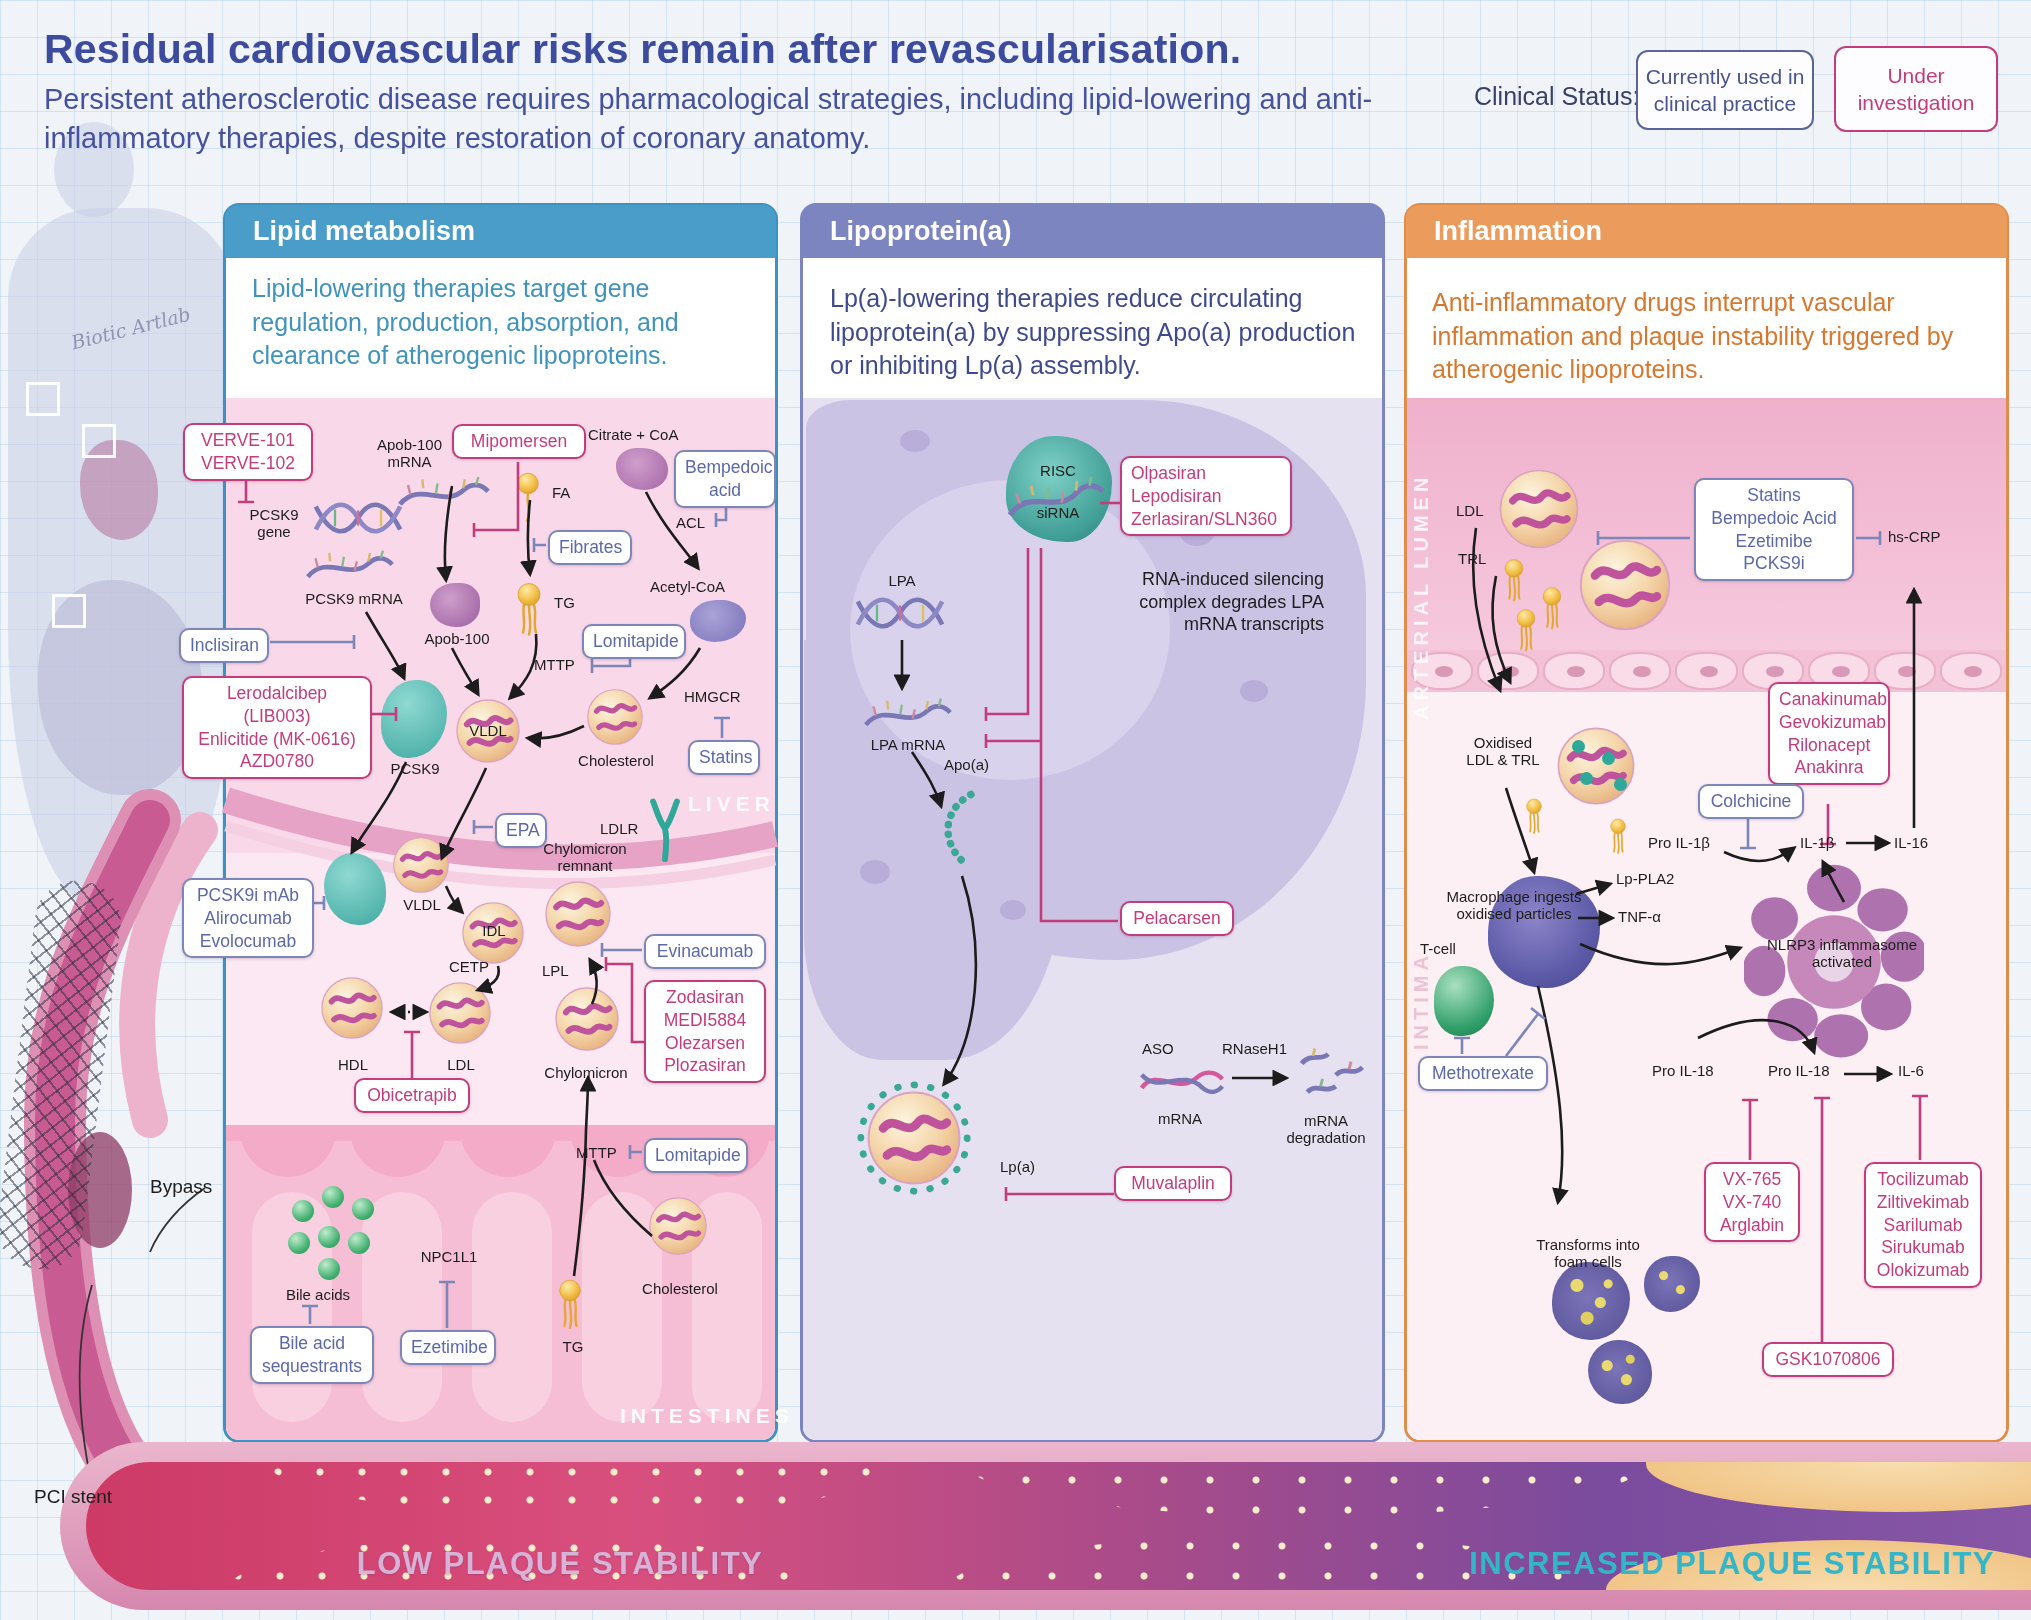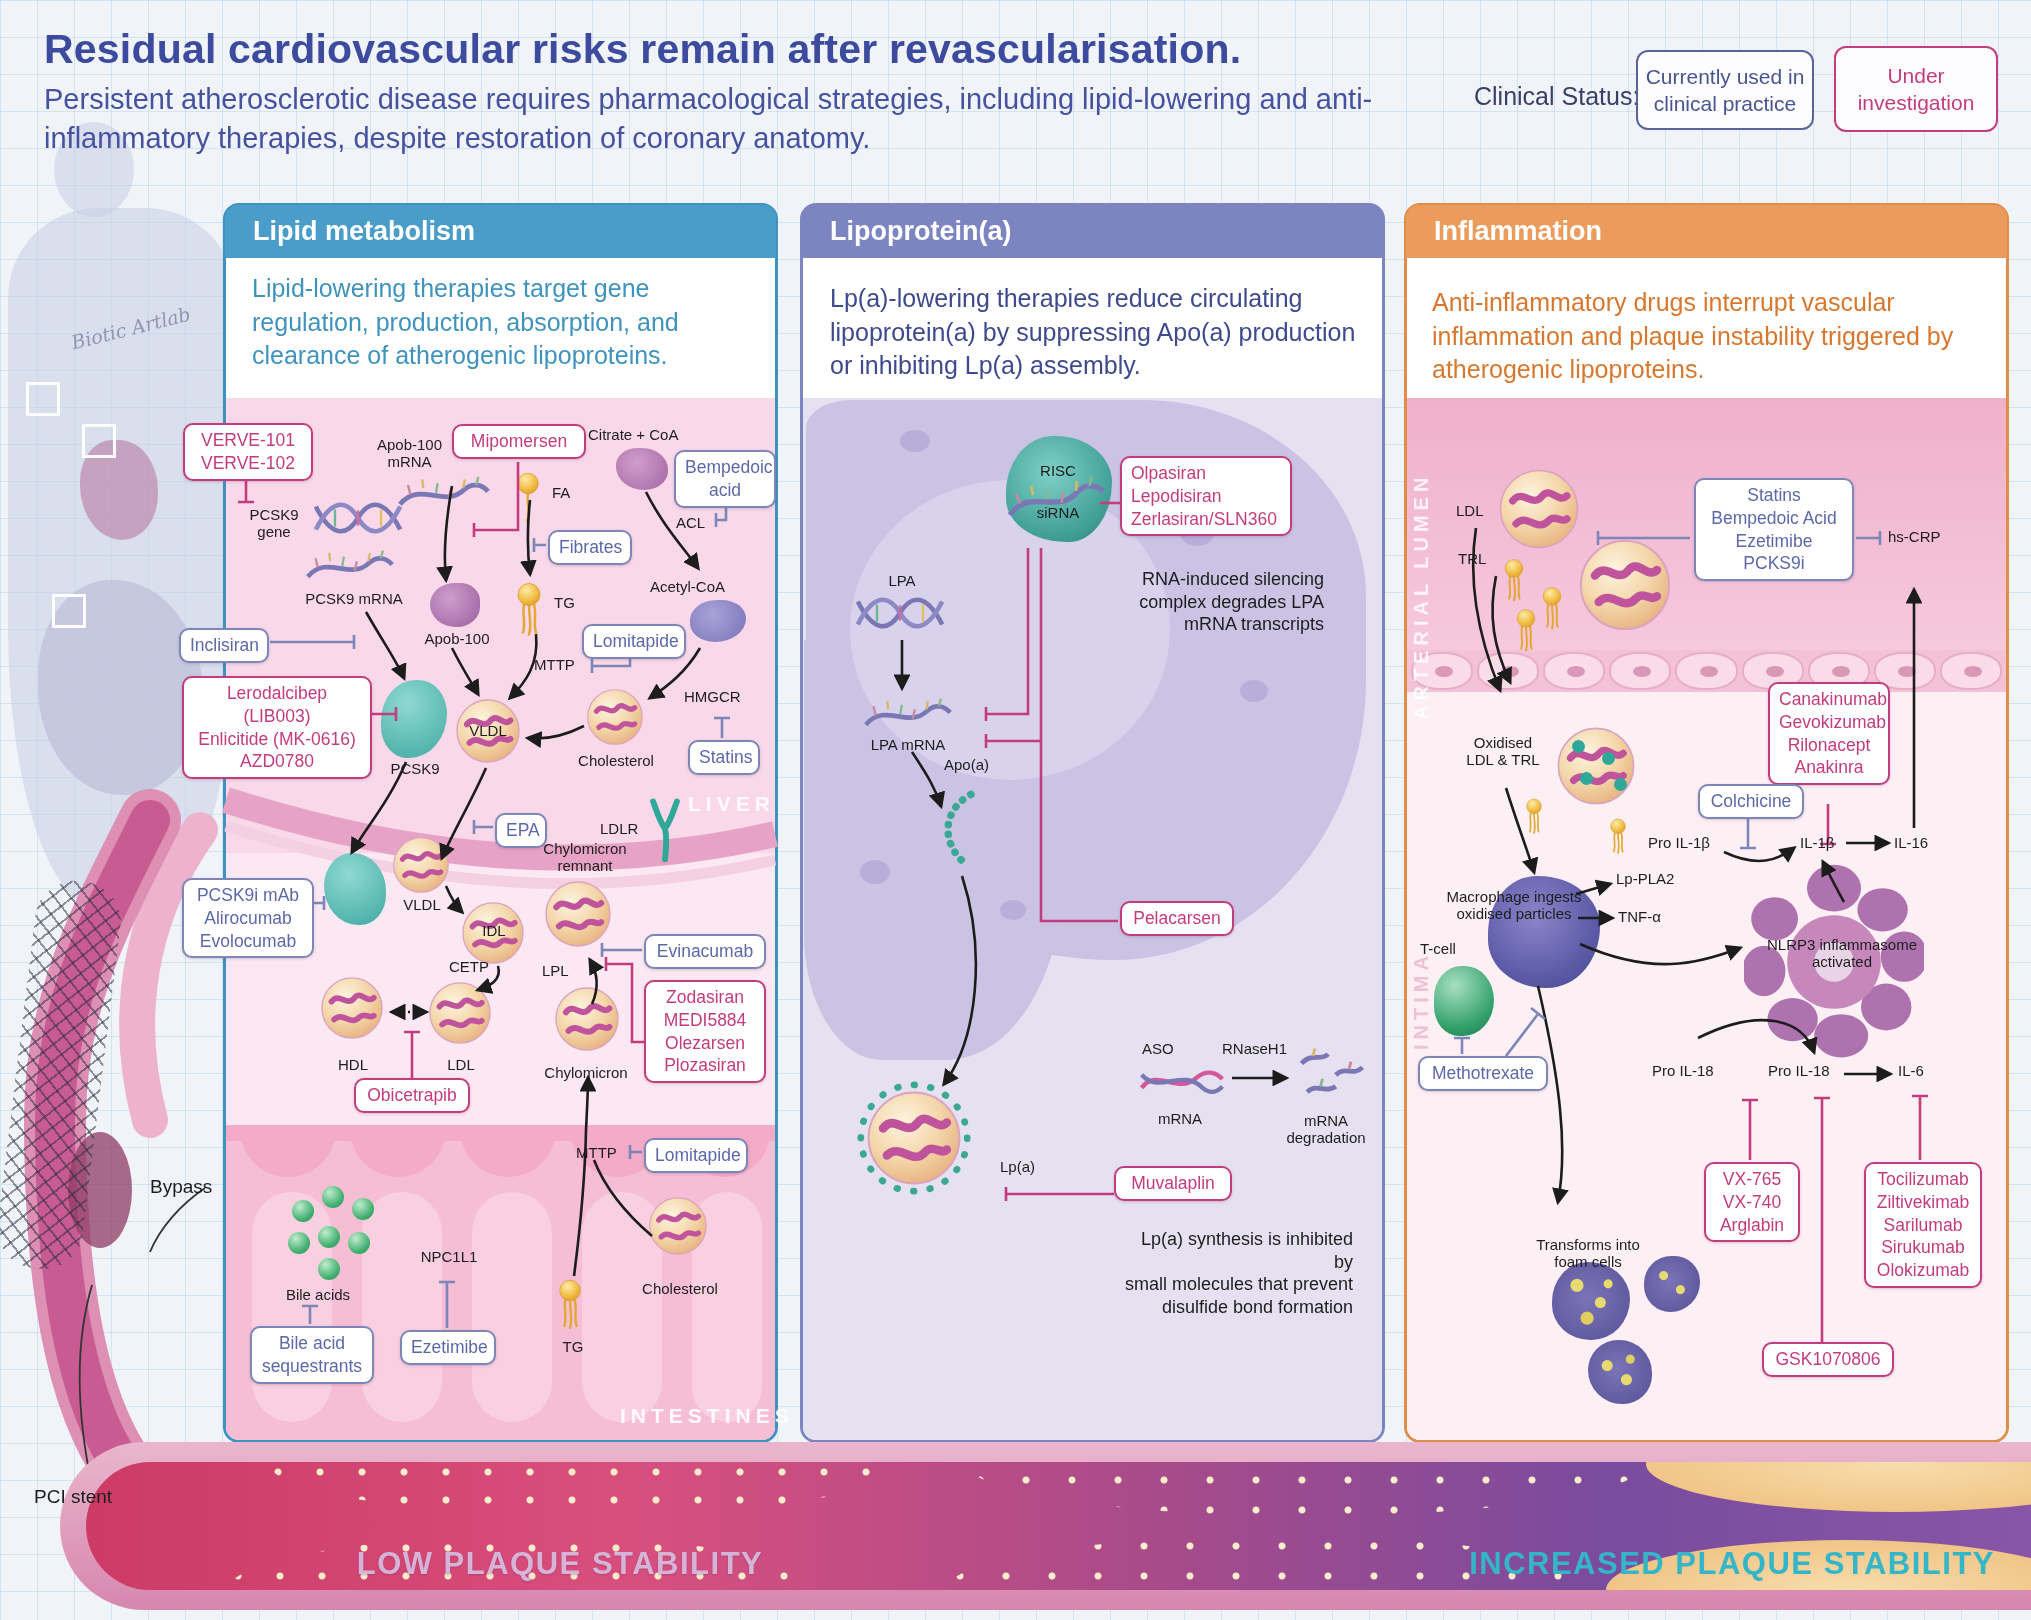--- a/index.html
+++ b/index.html
@@ -346,23 +346,20 @@
 mRNA transcripts</div>
   <div class="lbl" style="left:872px;top:572px;width:60px">LPA</div>
   <div class="lbl" style="left:852px;top:736px;width:112px">LPA mRNA</div>
   <div class="lbl l" style="left:944px;top:756px;width:70px">Apo(a)</div>
   <div class="lbl l" style="left:1142px;top:1040px;width:50px">ASO</div>
   <div class="lbl l" style="left:1222px;top:1040px;width:90px">RNaseH1</div>
   <div class="lbl" style="left:1148px;top:1110px;width:64px">mRNA</div>
   <div class="lbl" style="left:1268px;top:1112px;width:116px">mRNA
 degradation</div>
   <div class="lbl l" style="left:1000px;top:1158px;width:60px">Lp(a)</div>
-  <div class="note" style="left:1118px;top:1228px;width:235px">Lp(a) synthesis is inhibited by
-small molecules that prevent
-disulfide bond formation</div>
 
   <div class="box pink" style="left:1120px;top:456px;width:172px;text-align:left">Olpasiran
 Lepodisiran
 Zerlasiran/SLN360</div>
   <div class="box pink" style="left:1120px;top:901px;width:114px">Pelacarsen</div>
   <div class="box pink" style="left:1114px;top:1166px;width:118px">Muvalaplin</div>
 
   <div class="panel" style="left:1404px;width:605px;border-color:#de8d4b">
     <div class="phead" style="background:#eb9c5c">Inflammation</div>
   </div>

